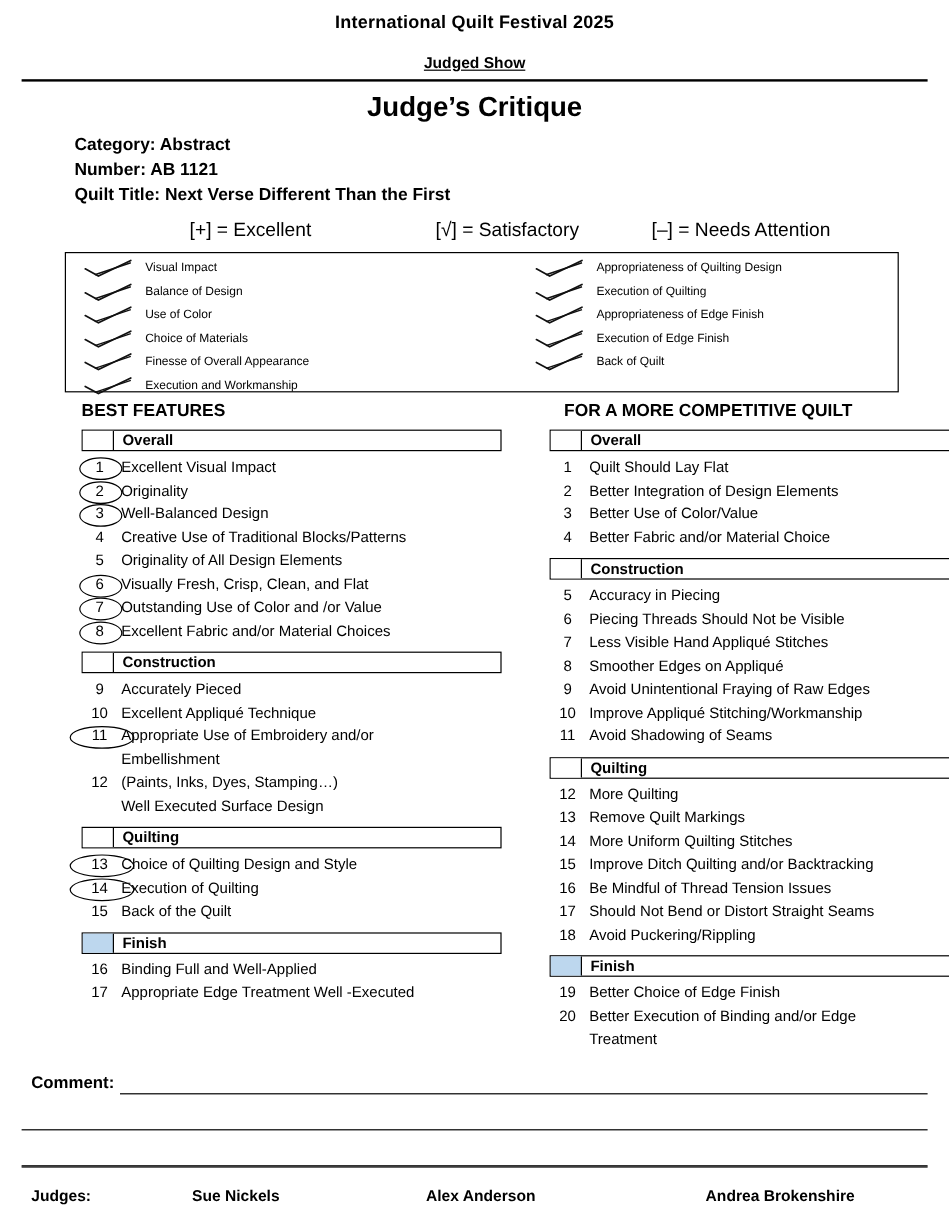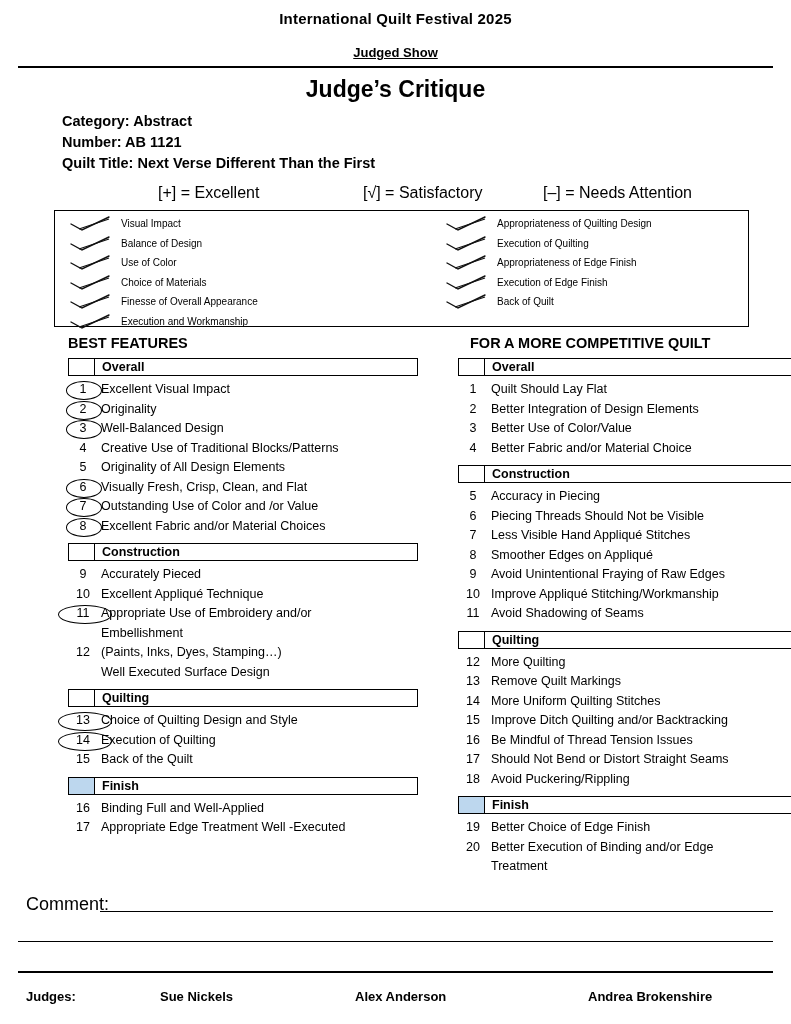--- a/index.html
+++ b/index.html
@@ -185,22 +185,22 @@
     top: 884px;
   }
   .comment-row {
     position: relative;
     height: 26px;
   }
   .comment-label {
     position: absolute;
     left: 8px;
     top: 0;
-    font-size: 18px;
-    font-weight: normal;
+    font-size: 14px;
+    font-weight: bold;
     text-align: right;
   }
   .cline {
     position: absolute;
     left: 82px;
     right: 0;
     top: 17px;
     border-bottom: 1.4px solid #000;
   }
   .cline.full { left: 0; }

